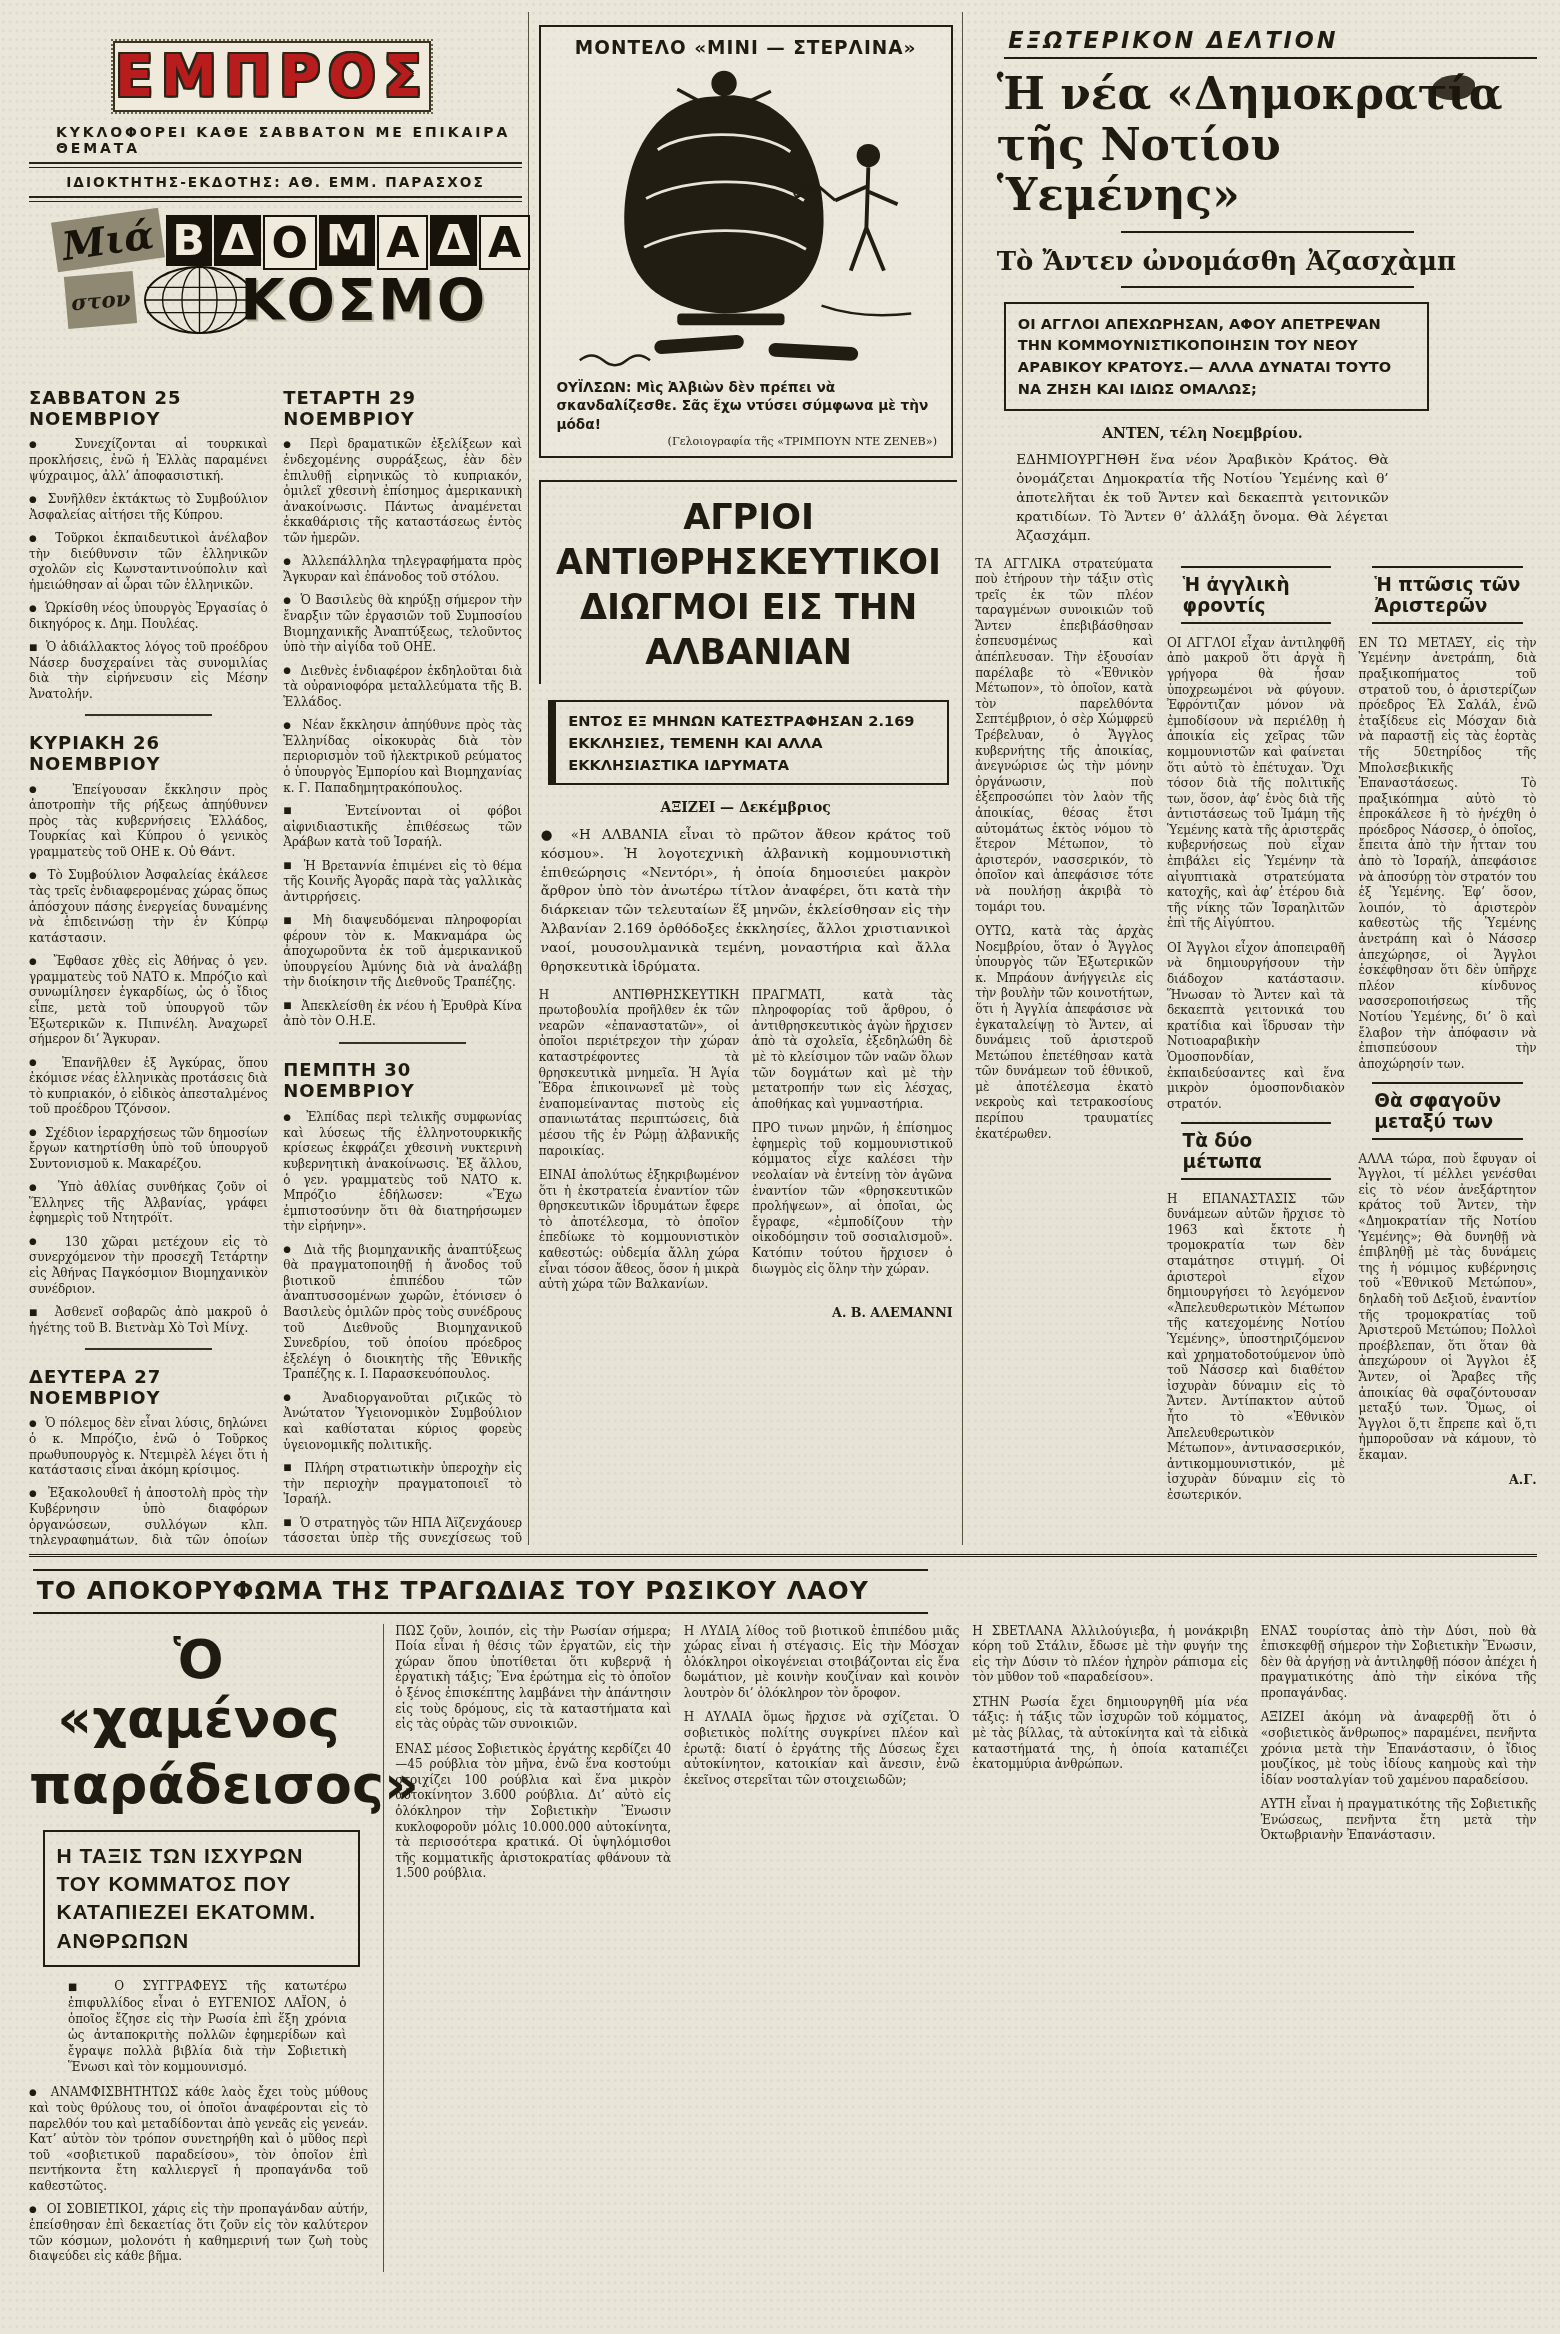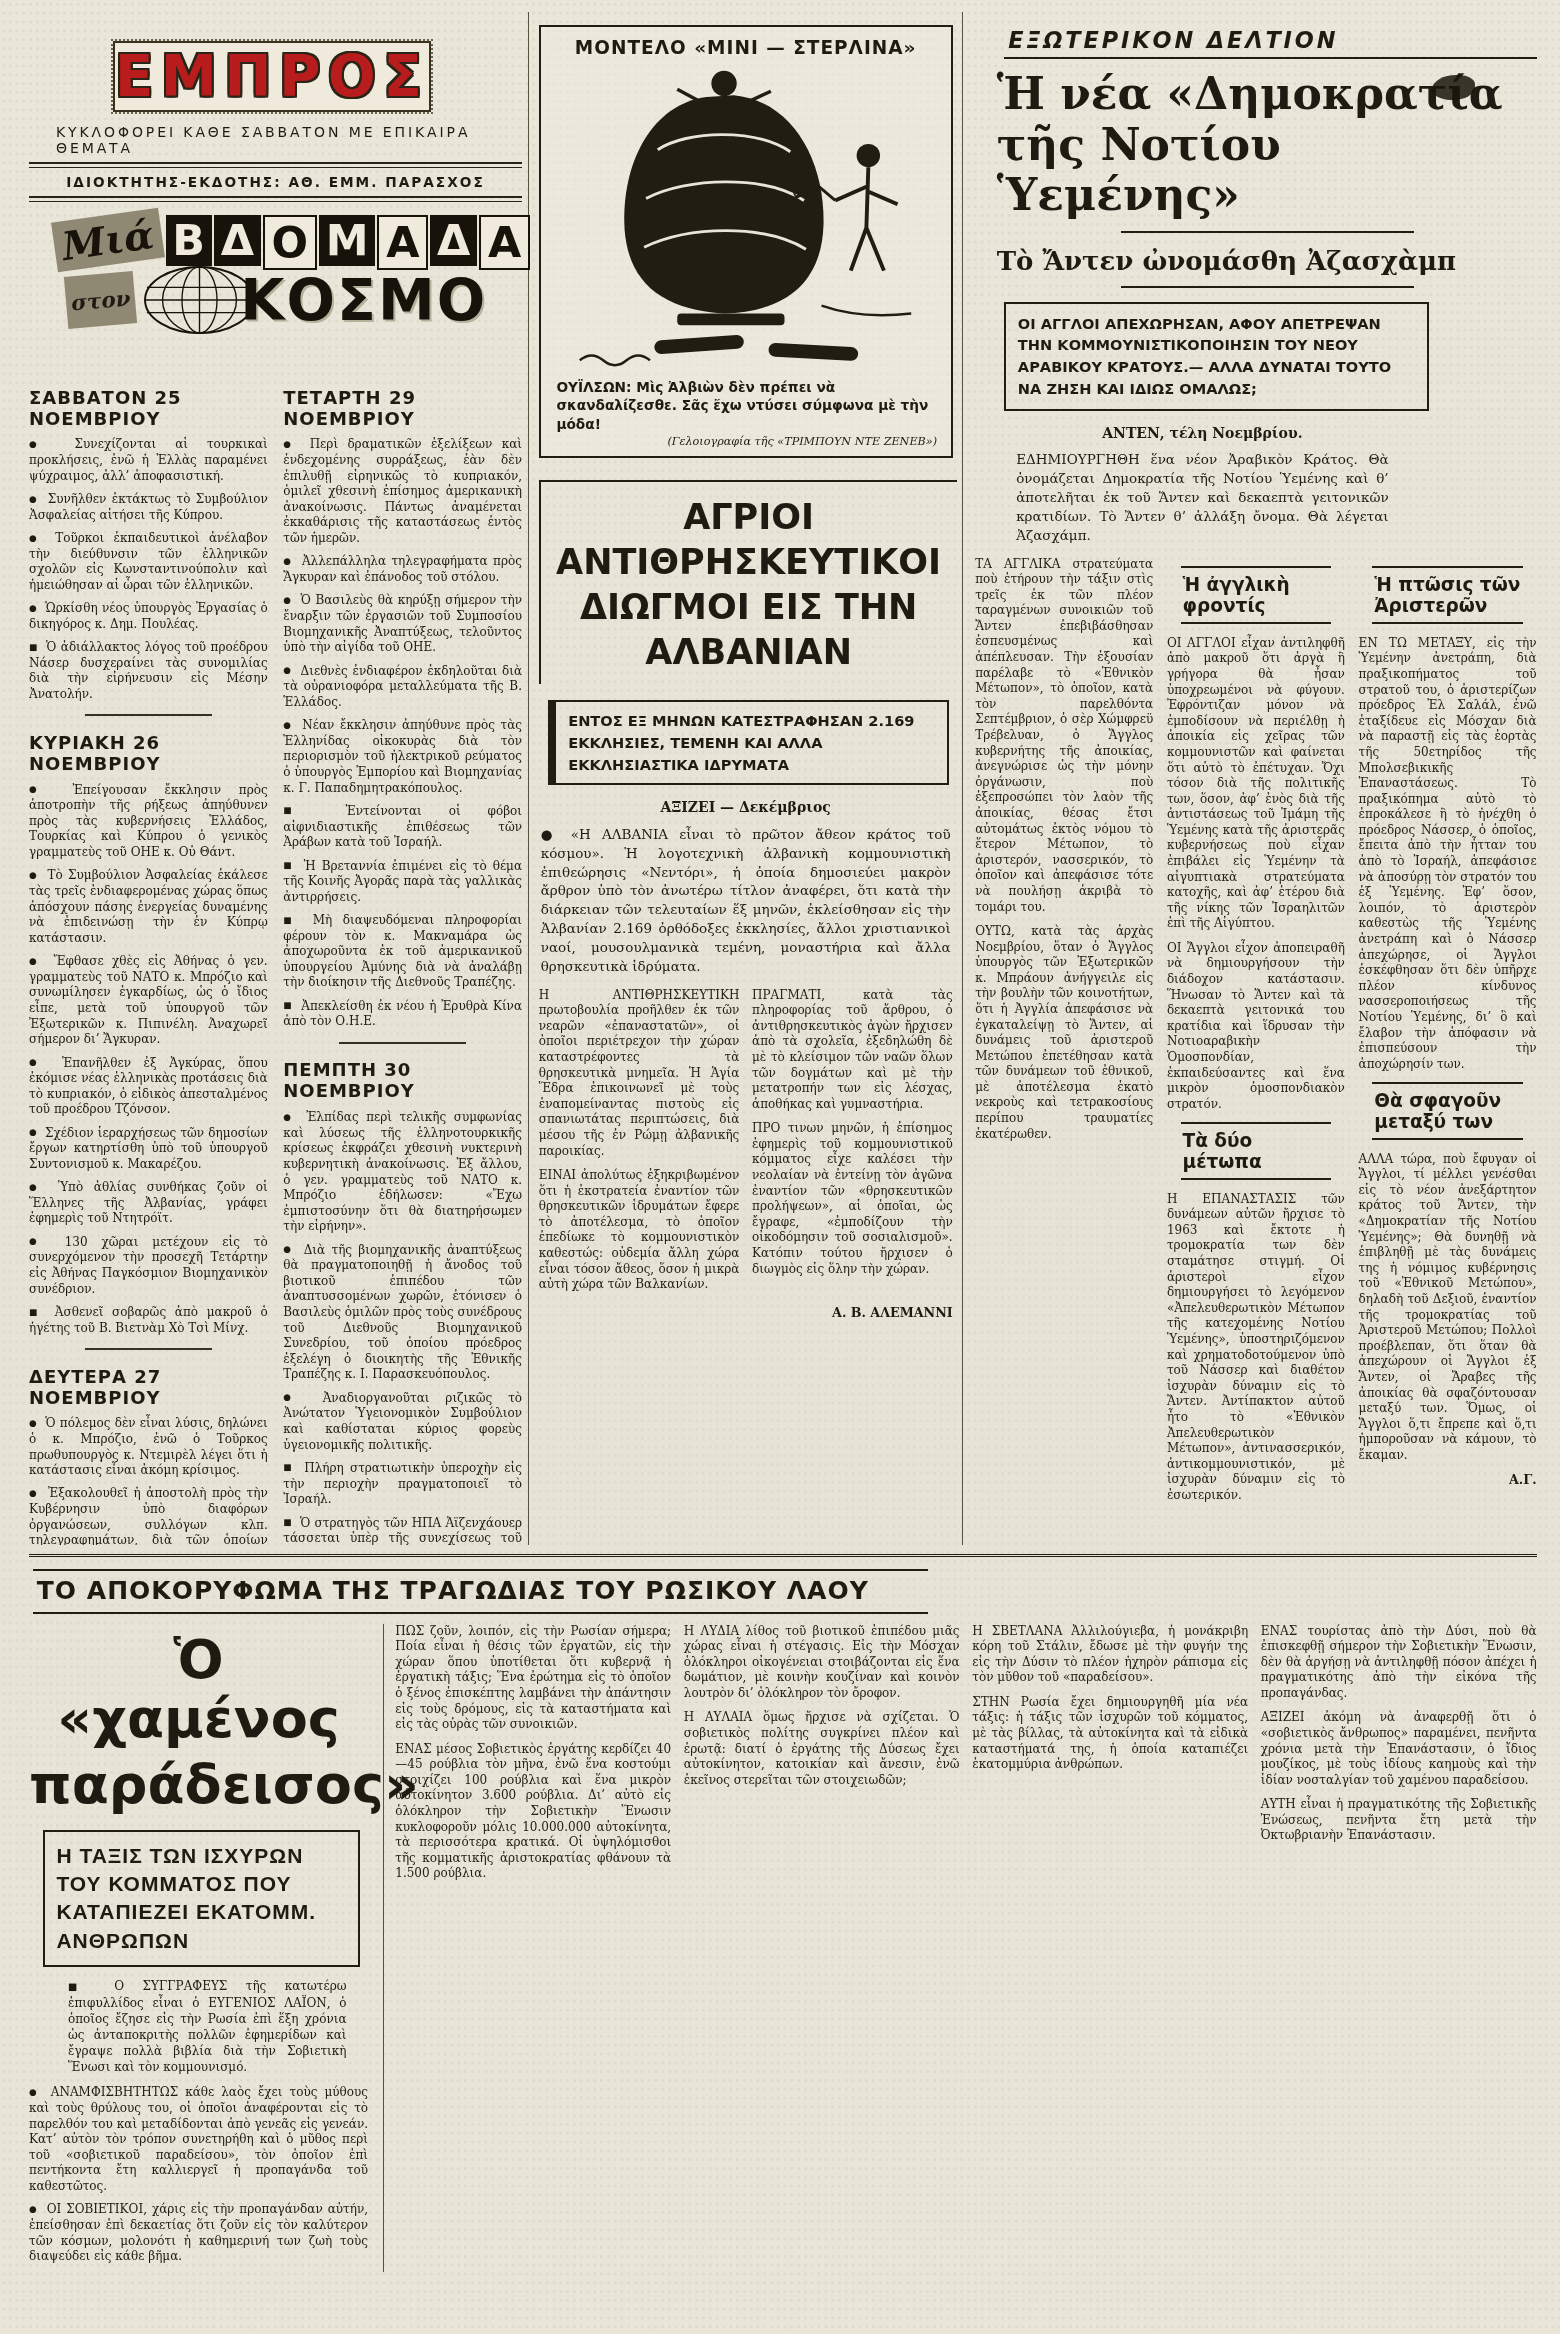--- a/index.html
+++ b/index.html
@@ -14,21 +14,21 @@
   .page{position:absolute;inset:0;padding:11.7px 23.4px 0 29px;}
   .toprow{display:flex;height:1533px;overflow:hidden;}
   .bandA{width:493px;flex:none;padding-right:5.9px;}
   .bandB{width:414px;flex:none;padding:0 9.8px;border-left:1px solid #57513f;border-right:1px solid #57513f;}
   .bandC{flex:1;padding-left:11.7px;min-width:0;}
 
   
   .mast-box{width:314px;margin:29px 0 0 84px;border:2.9px solid #37321f;outline:2px dotted #6a6349;padding:5.9px 0;text-align:center;background:#efeadb;}
   .mast-logo{font-family:"DejaVu Sans",sans-serif;font-weight:bold;font-size:56px;letter-spacing:7.8px;line-height:1;
     color:#b91c1c;text-shadow:2px 0 #2a2517,-2px 0 #2a2517,0 2px #2a2517,0 -2px #2a2517,2px 2px #2a2517,-2px -2px #2a2517,2px -2px #2a2517,-2px 2px #2a2517;}
-  .mast-tag{font-family:"DejaVu Sans",sans-serif;font-weight:normal;font-size:14px;letter-spacing:2.9px;margin:11.7px 0 5.9px 27px;}
+  .mast-tag{font-family:"DejaVu Sans",sans-serif;font-weight:bold;font-size:14px;letter-spacing:2.9px;margin:11.7px 0 5.9px 27px;}
   .rule2{height:2.9px;border-top:2.9px solid #28git231a;border-top:2.9px solid #282318;border-bottom:1px solid #282318;margin:2px 0 5.9px;}
   .mast-owner{font-family:"DejaVu Sans",sans-serif;font-weight:bold;font-size:13.7px;letter-spacing:2px;text-align:center;margin:5.9px 0;}
 
   
   .week{margin:13.7px 0 3.9px 25px;position:relative;height:146px;}
   .week-row{display:flex;align-items:flex-start;}
   .wg-script{font-style:italic;font-weight:bold;font-size:39px;background:#8f8974;color:#17130a;padding:2px 7.8px;transform:rotate(-8deg);margin-right:3.9px;}
   .tile{font-family:"DejaVu Sans",sans-serif;font-weight:bold;font-size:43px;line-height:1;padding:3.9px 6.8px;margin-right:2px;}
   .tile.dark{background:#17130a;color:#efeadb;}
   .tile.light{background:#efeadb;color:#17130a;border:2px solid #17130a;}
@@ -42,21 +42,21 @@
   .dayhead{font-family:"DejaVu Sans",sans-serif;font-weight:bold;font-size:18px;letter-spacing:1px;margin:15.6px 0 8.8px;}
   .items p{font-size:12px;line-height:1.3;text-align:justify;margin:0 0 7.8px;}
   .items .mk{font-size:8.8px;vertical-align:1.5px;margin-right:3.9px;}
   .sep{width:127px;border-top:2px solid #37321f;margin:11.7px auto;}
 
   
   .cartoon{border:2.9px solid #221d12;margin-top:13.7px;padding:7.8px 9.8px 5.9px;background:rgba(240,236,226,.45);}
   .cartoon-title{font-family:"DejaVu Sans",sans-serif;font-weight:bold;font-size:18.5px;text-align:center;letter-spacing:1px;margin:2px 0 3.9px;}
   .cartoon-art{display:block;margin:0 auto;}
   .cartoon-cap{font-family:"DejaVu Sans",sans-serif;font-weight:bold;font-size:13.7px;line-height:1.35;margin:5.9px 5.9px 2px;}
-  .cartoon-credit{font-style:italic;font-size:11.2px;text-align:right;margin:2px 3.9px 2px;}
+  .cartoon-credit{font-size:11.2px;text-align:right;margin:2px 3.9px 2px;}
 
   
   .alb{margin-top:21.5px;}
   .alb-headbox{border-top:2.9px solid #221d12;border-left:2.9px solid #221d12;padding:13.7px 5.9px 9.8px;margin-right:-3.9px;}
   .alb-head{font-family:"DejaVu Sans",sans-serif;font-weight:bold;font-size:35px;line-height:1.28;text-align:center;letter-spacing:0px;}
   .alb-deck{border:2.9px solid #221d12;border-left-width:8.8px;padding:7.8px 11.7px;margin:15.6px 3.9px 0 9.8px;
             font-family:"DejaVu Sans",sans-serif;font-weight:bold;font-size:14.6px;line-height:1.5;}
   .dateline{text-align:center;font-weight:bold;font-size:14px;margin:13.7px 0 9.8px;}
   .lead{font-size:13.5px;line-height:1.4;text-align:justify;margin:0 2px;}
   .cols2{display:flex;gap:12.7px;margin-top:11.7px;}

